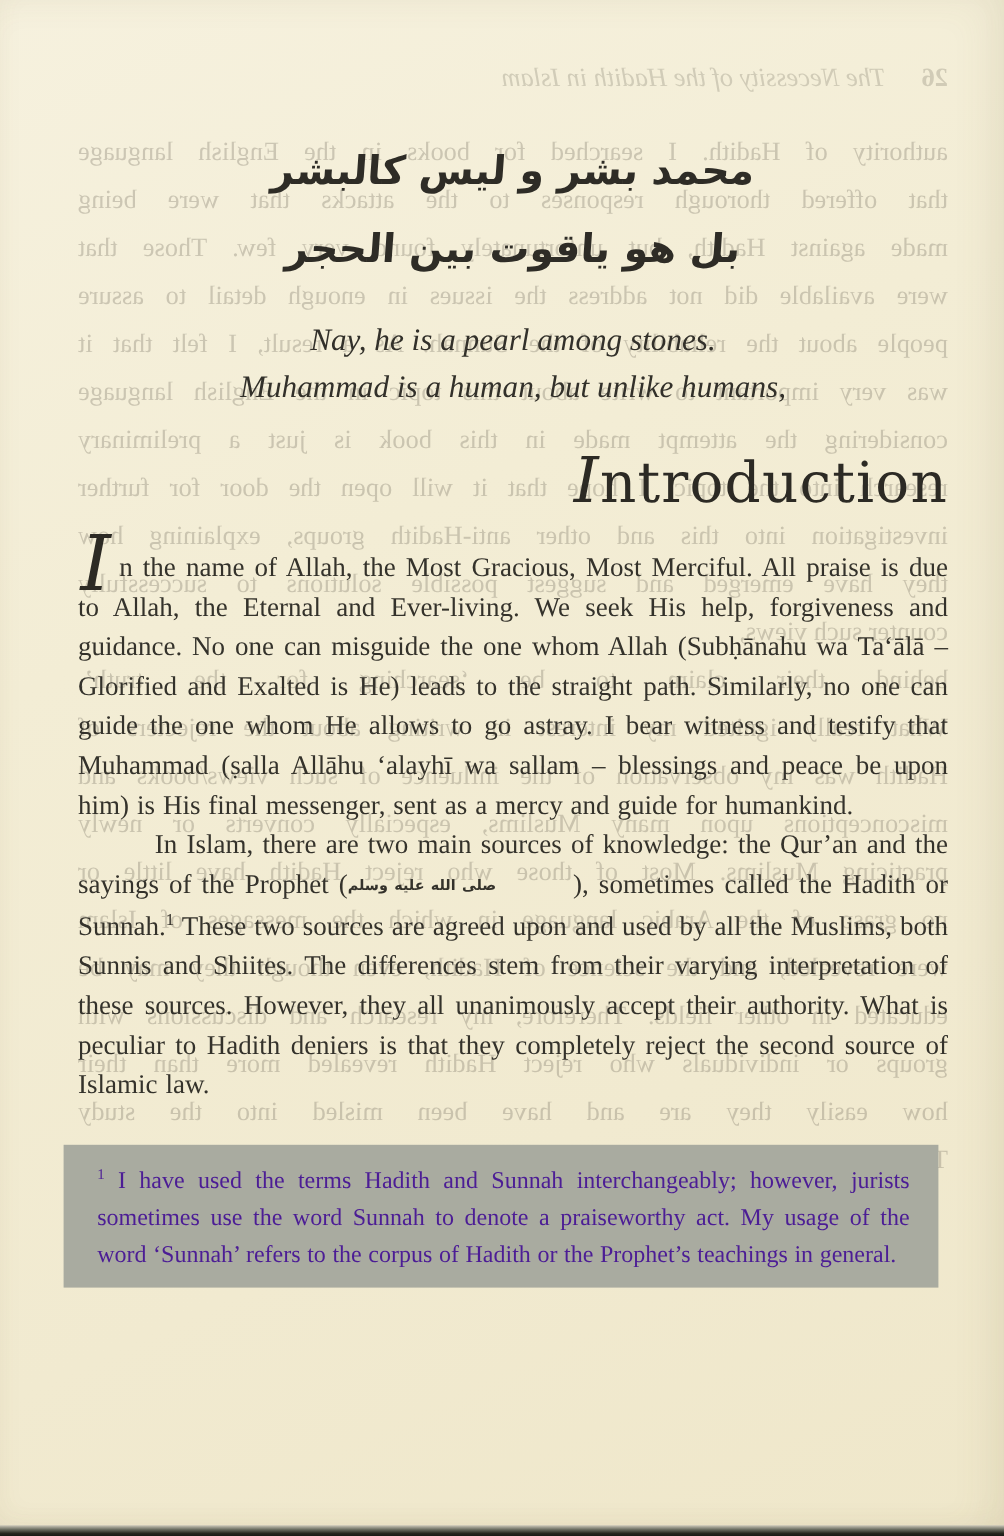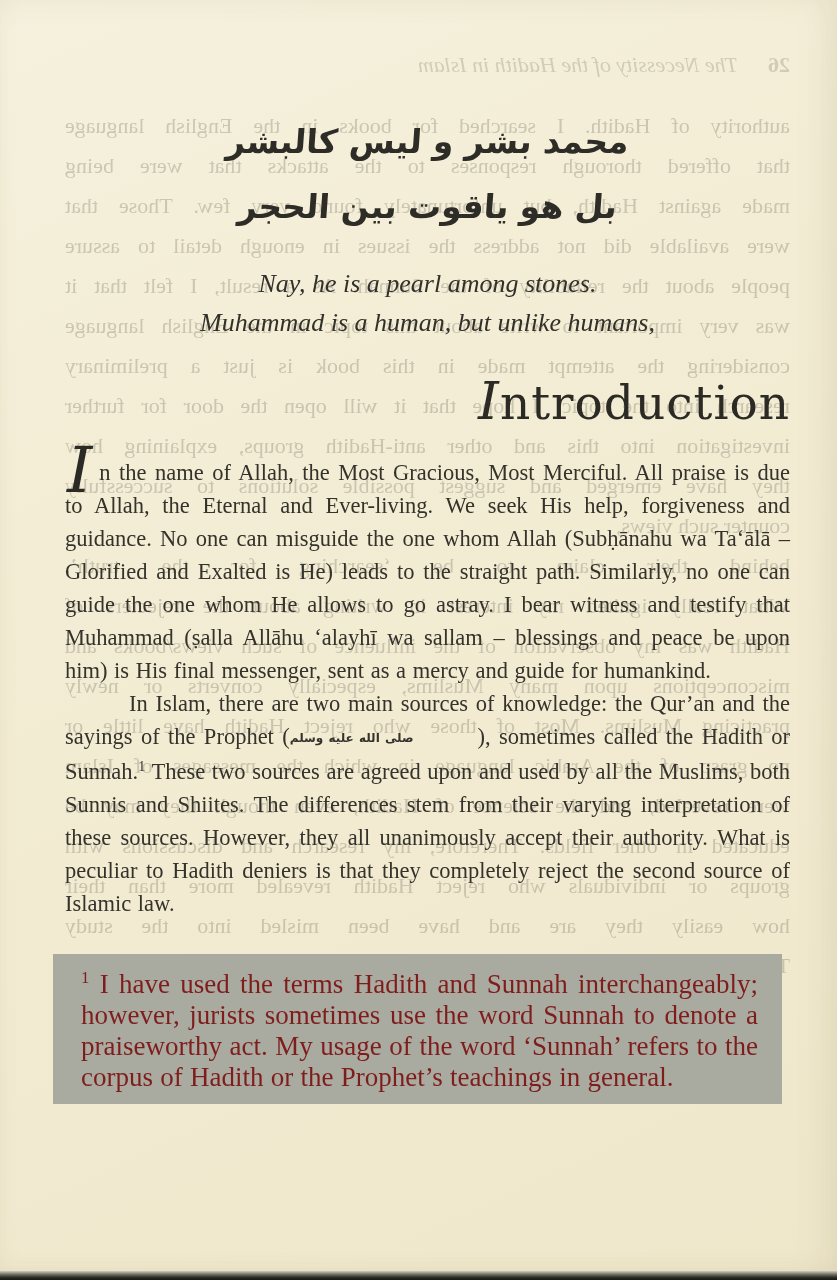--- a/index.html
+++ b/index.html
@@ -65,22 +65,22 @@
     font-family:"DejaVu Sans", sans-serif; font-size:12px; font-weight:bold;
     letter-spacing:-1px; vertical-align:2px; direction:rtl; display:inline-block;
   }
   
   .footnote-block {
     position:relative; z-index:2;
     margin:34px 8px 0 -12px; padding:15px 24px 11px 28px;
     background:#a9aba0;
   }
   .footnote-block p {
-    margin:0; font-size:27px; line-height:31px; text-align:justify;
-    color:#7f1d1d; word-spacing:0.5px;
+    margin:0; font-size:20px; line-height:31px; text-align:justify;
+    color:#4c1d95; word-spacing:0.5px;
   }
   
   .scan-edge {
     position:absolute; left:0; right:0; bottom:0; height:9px; z-index:3;
     background:linear-gradient(180deg,#cfcabb 0%, #6a6c60 40%, #26271f 75%, #171914 100%);
   }
 </style>
 </head>
 <body>
 

